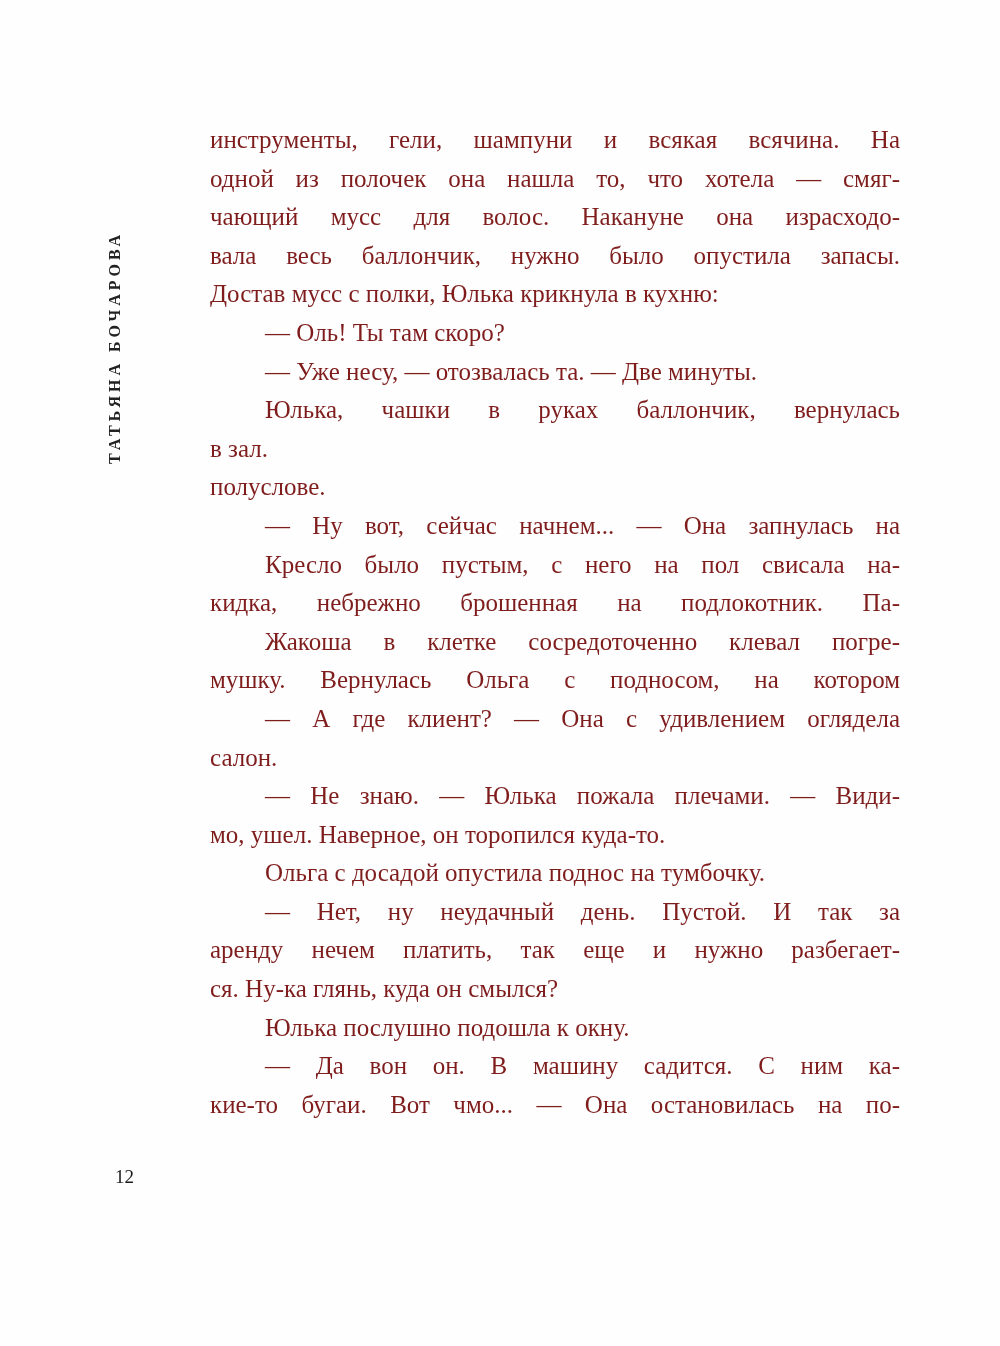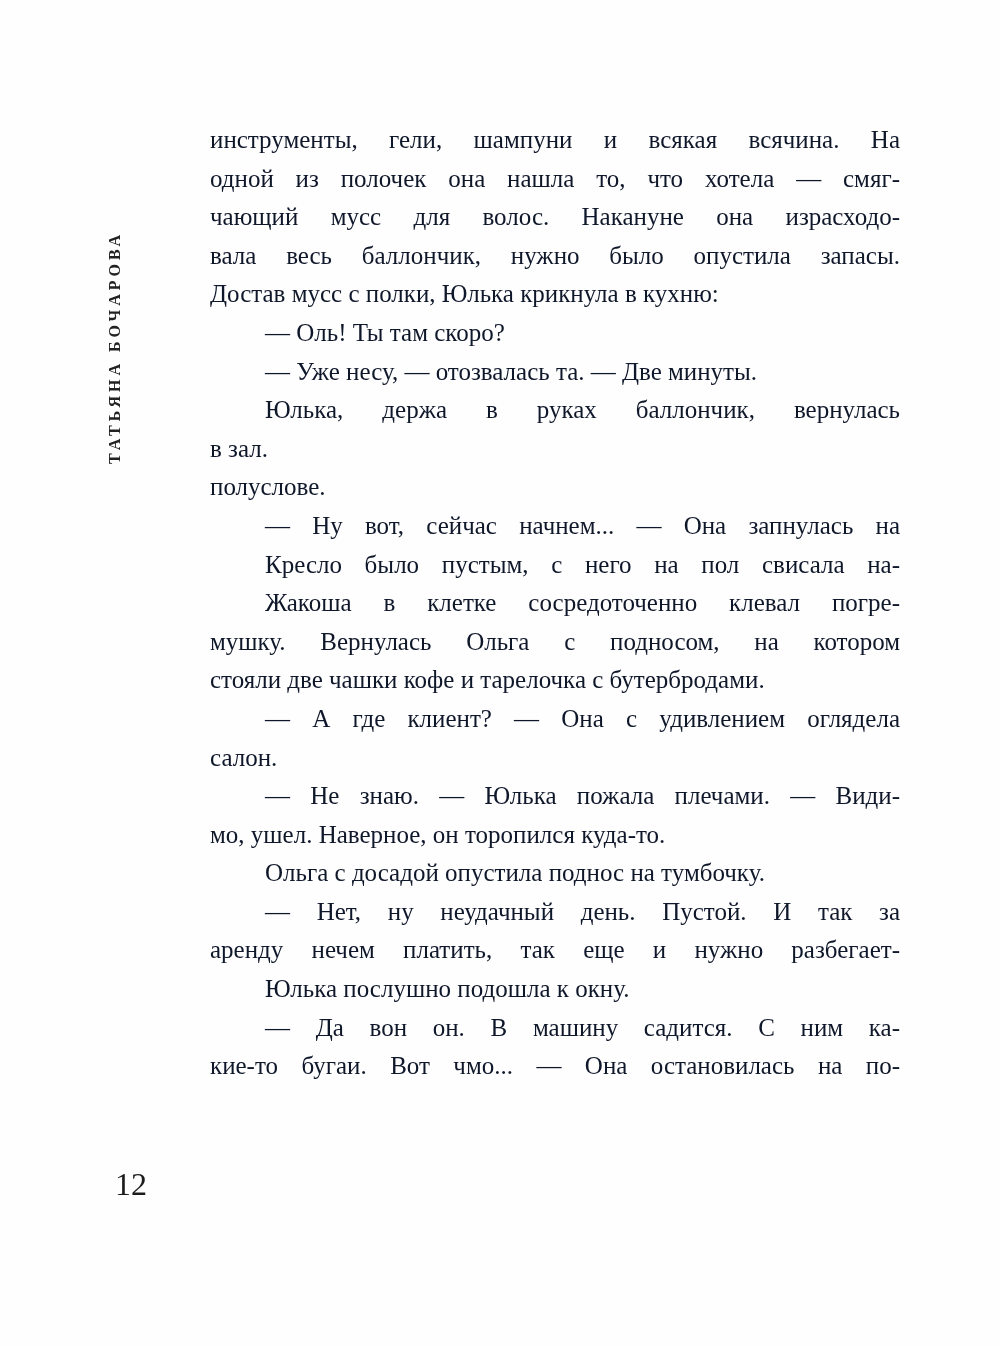--- a/index.html
+++ b/index.html
@@ -26,31 +26,31 @@
     font-size: 16px;
     font-weight: bold;
     letter-spacing: 4px;
     color: #222;
     white-space: nowrap;
   }
   .page-number {
     position: absolute;
     left: 115px;
     top: 1166px;
-    font-size: 32px;
+    font-size: 19px;
     color: #1b1b1b;
   }
   .text-block {
     position: absolute;
     left: 210px;
     top: 121px;
     width: 690px;
     font-size: 25px;
     line-height: 38.6px;
-    color: #0f172a;
+    color: #7f1d1d;
   }
   .text-block .line {
     text-align: justify;
     text-align-last: justify;
     white-space: normal;
   }
   .text-block .line.last {
     text-align-last: left;
   }
   .text-block .line.indent {
@@ -66,32 +66,33 @@
   <div class="page-number">12</div>
 
   <div class="text-block">
       <div class="line">инструменты, гели, шампуни и всякая всячина. На</div>
       <div class="line">одной из полочек она нашла то, что хотела — смяг-</div>
       <div class="line">чающий мусс для волос. Накануне она израсходо-</div>
       <div class="line">вала весь баллончик, нужно было опустила запасы.</div>
       <div class="line last">Достав мусс с полки, Юлька крикнула в кухню:</div>
       <div class="line indent last">— Оль! Ты там скоро?</div>
       <div class="line indent last">— Уже несу, — отозвалась та. — Две минуты.</div>
-      <div class="line indent">Юлька, держа в руках баллончик, вернулась</div>
+      <div class="line indent">Юлька, чашки в руках баллончик, вернулась</div>
       <div class="line last">в зал.</div>
       <div class="line last">полуслове.</div>
       <div class="line indent">— Ну вот, сейчас начнем... — Она запнулась на</div>
       <div class="line indent">Кресло было пустым, с него на пол свисала на-</div>
+      <div class="line">кидка, небрежно брошенная на подлокотник. Па-</div>
       <div class="line indent">Жакоша в клетке сосредоточенно клевал погре-</div>
       <div class="line">мушку. Вернулась Ольга с подносом, на котором</div>
-      <div class="line last">стояли две чашки кофе и тарелочка с бутербродами.</div>
       <div class="line indent">— А где клиент? — Она с удивлением оглядела</div>
       <div class="line last">салон.</div>
       <div class="line indent">— Не знаю. — Юлька пожала плечами. — Види-</div>
       <div class="line last">мо, ушел. Наверное, он торопился куда-то.</div>
       <div class="line indent last">Ольга с досадой опустила поднос на тумбочку.</div>
       <div class="line indent">— Нет, ну неудачный день. Пустой. И так за</div>
       <div class="line">аренду нечем платить, так еще и нужно разбегает-</div>
+      <div class="line last">ся. Ну-ка глянь, куда он смылся?</div>
       <div class="line indent last">Юлька послушно подошла к окну.</div>
       <div class="line indent">— Да вон он. В машину садится. С ним ка-</div>
       <div class="line">кие-то бугаи. Вот чмо... — Она остановилась на по-</div>
     </div>
 </div>
 
 </body></html>

